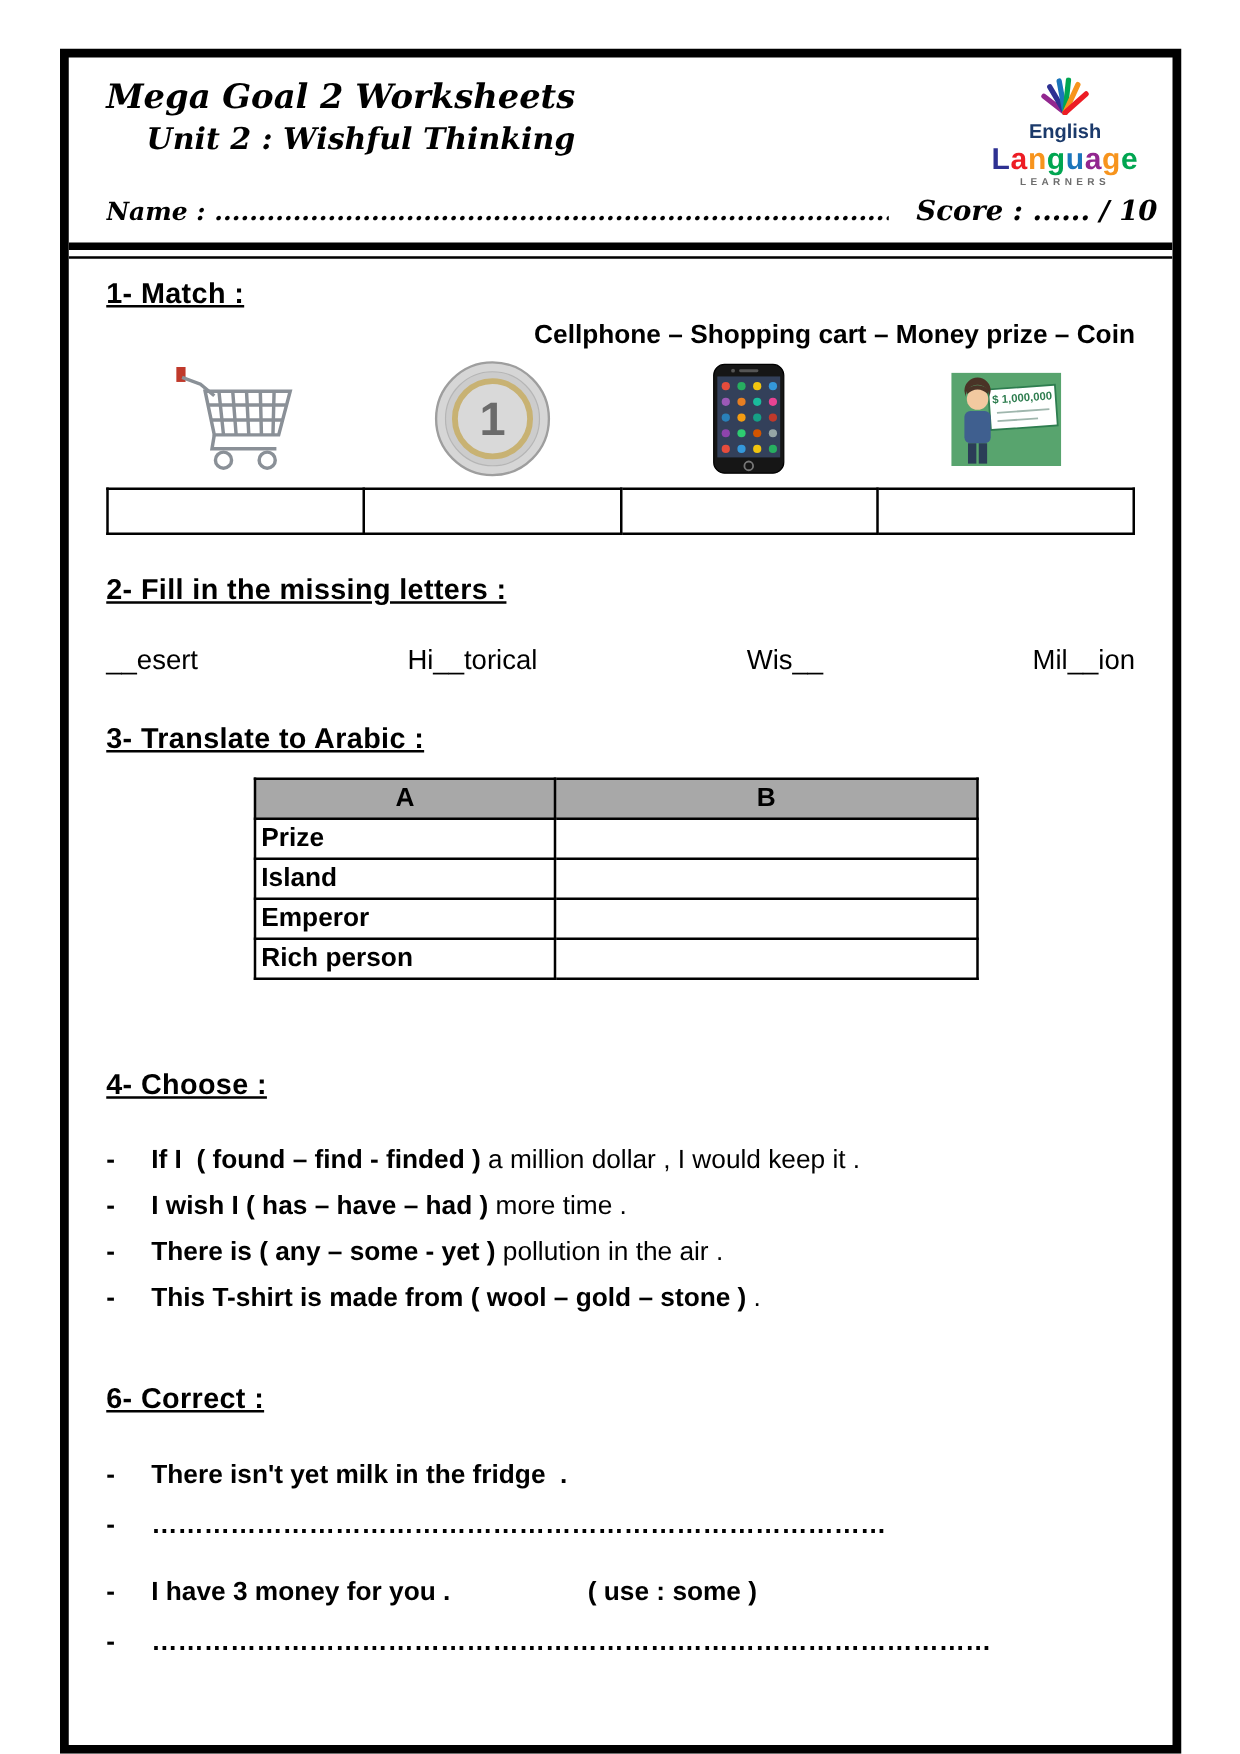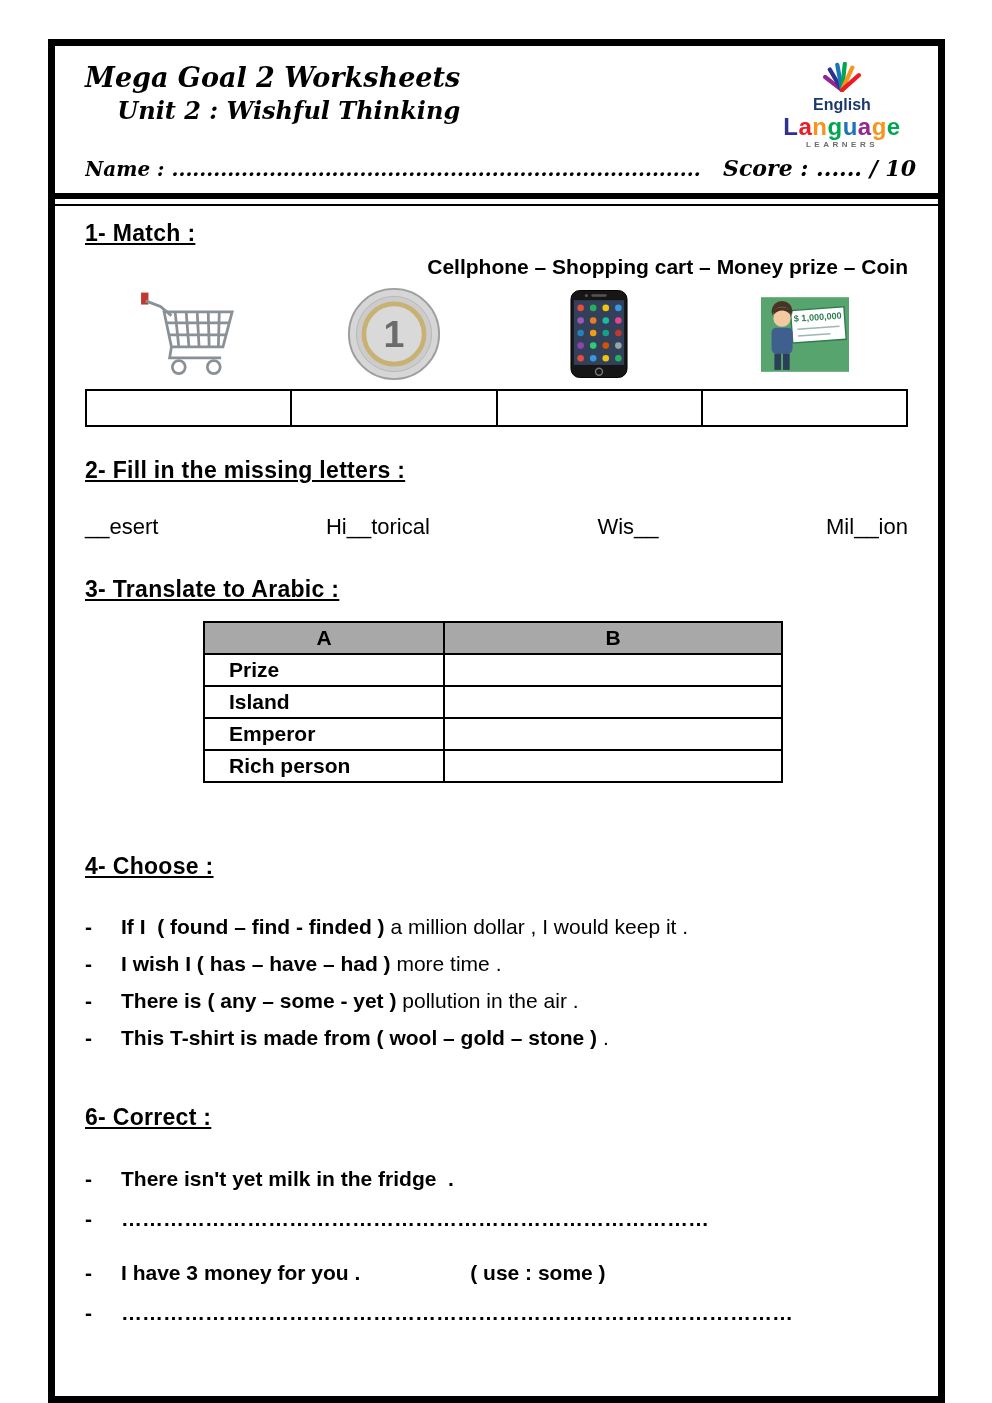--- a/index.html
+++ b/index.html
@@ -7,21 +7,21 @@
   body {
     width: 992px; height: 1403px; position: relative;
     font-family: "Liberation Sans", "DejaVu Sans", sans-serif;
     color: #000;
   }
   .frame {
     position: absolute; left: 48px; top: 39px;
     width: 897px; height: 1364px;
     border: 7px solid #000; background: #fff; overflow: hidden;
   }
-  .hdr-pad { padding: 16px 22px 0 30px; }
+  .hdr-pad { padding: 16px 12px 0 30px; }
   .script { font-family: "DejaVu Serif", "Liberation Serif", serif; font-style: italic; font-weight: 700; }
   .hdr-top { display: flex; justify-content: space-between; align-items: flex-start; }
   .title { font-size: 27px; }
   .subtitle { font-size: 24px; margin-top: 3px; text-align: right; }
   .logo { width: 132px; text-align: center; line-height: 1.05; margin-right: 8px; }
   .logo-english { font-size: 16px; font-weight: 700; color: #1b3a6b; margin-top: 1px; }
   .logo-language { font-size: 24px; font-weight: 700; letter-spacing: 0.5px; }
   .logo-learners { font-size: 8px; font-weight: 700; color: #6d6d6d; letter-spacing: 3.5px; margin-top: 2px; }
   .name-row { display: flex; justify-content: space-between; align-items: baseline; margin-top: 6px; }
   .name-line { font-size: 20px; flex: 1; white-space: nowrap; overflow: hidden; margin-right: 22px; }
@@ -37,21 +37,21 @@
   .answer-table td { border: 2px solid #000; height: 36px; }
   
   .sec2 { margin-top: 30px; }
   .fill-row { margin-top: 30px; display: flex; justify-content: space-between; font-size: 22px; font-weight: 400; align-items: flex-end; }
   
   .sec3 { margin-top: 36px; }
   .translate-table { margin-top: 18px; margin-left: 118px; width: 580px; border-collapse: collapse; table-layout: fixed; }
   .translate-table th, .translate-table td { border: 2px solid #000; height: 32px; font-size: 21px; }
   .translate-table th { background: #a8a8a8; font-weight: 700; }
   .translate-table th.col-a { width: 240px; }
-  .translate-table td.word { padding-left: 24px; font-weight: 700; text-align: left; }
+  .translate-table td.word { padding-left: 4px; font-weight: 700; text-align: left; }
   
   .sec4 { margin-top: 70px; }
   .choose-list { margin-top: 28px; }
   .choose-row { display: flex; line-height: 37px; font-size: 21px; }
   .dash { width: 36px; font-weight: 700; flex: 0 0 36px; }
   .choose-text { white-space: pre-wrap; }
   .seg-pre, .seg-bold { font-weight: 700; }
   .seg-post { font-weight: 400; }
   
   .sec5 { margin-top: 48px; }

